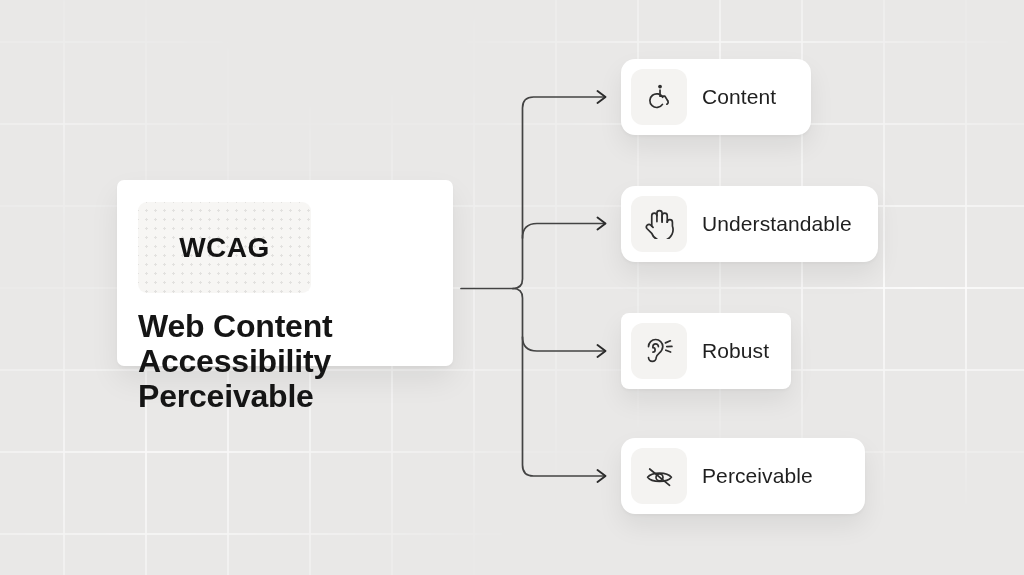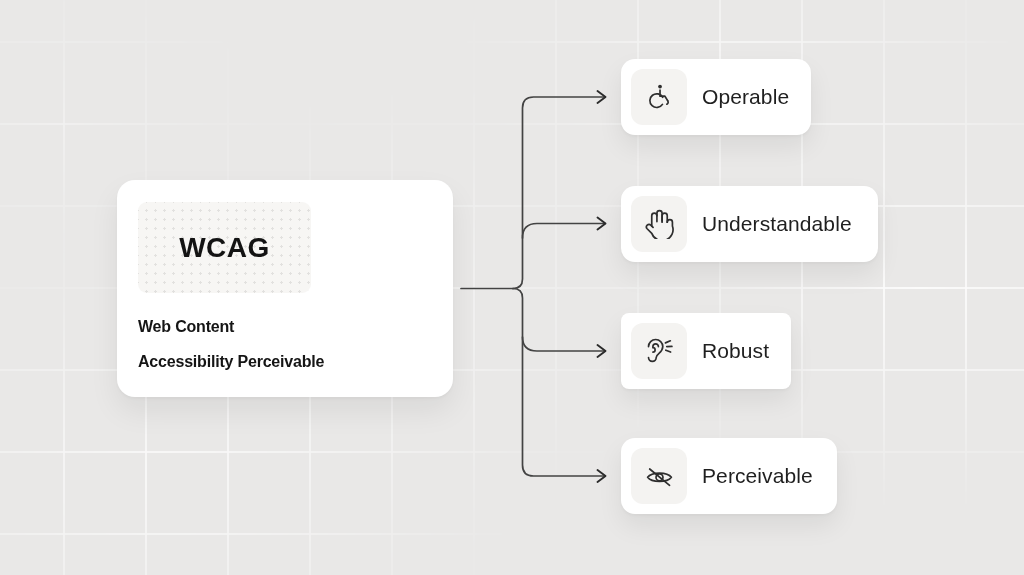--- a/index.html
+++ b/index.html
@@ -39,57 +39,57 @@
   .connector-svg { position: absolute; inset: 0; pointer-events: none; }
   .connector-svg path, .connector-svg line {
     fill: none; stroke: #434343; stroke-width: 1.7;
     stroke-linecap: round; stroke-linejoin: round;
   }
   .connector-svg .arrow-head { stroke: #2b2b2b; stroke-width: 1.9; }
 
   
   .main-card {
     position: absolute; left: 117px; top: 180px;
-    width: 336px; height: 217px;
-    background: #ffffff; border-radius: 18px;
+    width: 336px; height: 186px;
+    background: #ffffff; border-radius: 7px;
     box-shadow: 0 2px 3px rgba(20,20,20,.03), 0 14px 30px rgba(20,20,20,.07);
     box-sizing: border-box; padding: 22px 21px;
   }
   .logo-tile {
     width: 173px; height: 91px;
     border-radius: 9px;
     background-color: #f7f6f4;
     background-image: radial-gradient(rgba(0,0,0,.085) 1px, transparent 1.3px);
     background-size: 9px 9px;
     background-position: 4px 4px;
     display: flex; align-items: center; justify-content: center;
   }
   .logo-text {
     font-size: 28px; font-weight: 700; letter-spacing: .5px;
     color: #131313;
   }
   .main-title {
     margin-top: 16px;
-    font-size: 16px; font-weight: 700; letter-spacing: -.2px;
+    font-size: 32px; font-weight: 700; letter-spacing: -.2px;
     line-height: 35px; color: #151515;
   }
 
   
   .node {
     position: absolute;
     height: 76px; box-sizing: border-box;
     background: #ffffff; border-radius: 14px;
     box-shadow: 0 2px 3px rgba(20,20,20,.03), 0 12px 26px rgba(20,20,20,.07);
     display: flex; align-items: center;
     padding: 10px;
   }
   .node-operable       { left: 621px; top: 59px;    width: 190px; }
   .node-understandable { left: 621px; top: 185.5px; width: 257px; }
   .node-robust         { left: 621px; top: 313px;   width: 170px; border-radius: 8px; }
-  .node-perceivable    { left: 621px; top: 438px;   width: 216px; }
+  .node-perceivable    { left: 621px; top: 438px;   width: 244px; }
 
   .icon-tile {
     width: 56px; height: 56px; flex: 0 0 56px;
     border-radius: 12px; background: #f4f3f1;
     display: flex; align-items: center; justify-content: center;
     color: #2e2e2e;
   }
   .icon-tile svg { width: 31px; height: 31px; display: block; }
   .icon-tile svg * { vector-effect: non-scaling-stroke; }
   .node-label {
@@ -142,21 +142,21 @@
 
   <div class="node node-operable">
     <div class="icon-tile">
       <svg viewBox="0 0 24 24" aria-hidden="true">
         <circle cx="12.4" cy="3.5" r="1.45" fill="currentColor"></circle>
         <path class="icon-stroke" d="M12.4 6.3 L 12.4 11 L 16.2 11 L 18.3 14.4"></path>
         <path class="icon-stroke" d="M18.3 14.4 Q 19.4 16.2 17.7 17.2"></path>
         <path class="icon-stroke" d="M14.5 11.9 A 5.3 5.3 0 1 0 14.3 17.3"></path>
       </svg>
     </div>
-    <span class="node-label">Operable</span>
+    <span class="node-label">Content</span>
   </div>
 
   <div class="node node-understandable">
     <div class="icon-tile">
       <svg viewBox="0 0 24 24" aria-hidden="true">
         <path class="icon-stroke" d="M18 11V6a2 2 0 0 0-4 0v5"></path>
         <path class="icon-stroke" d="M14 10V4a2 2 0 0 0-4 0v2"></path>
         <path class="icon-stroke" d="M10 10.5V6a2 2 0 0 0-4 0v8"></path>
         <path class="icon-stroke" d="m7 15-1.76-1.76a2 2 0 0 0-2.83 2.82l3.6 3.6A8 8 0 0 0 22 14v-3a2 2 0 0 0-4 0"></path>
       </svg>

